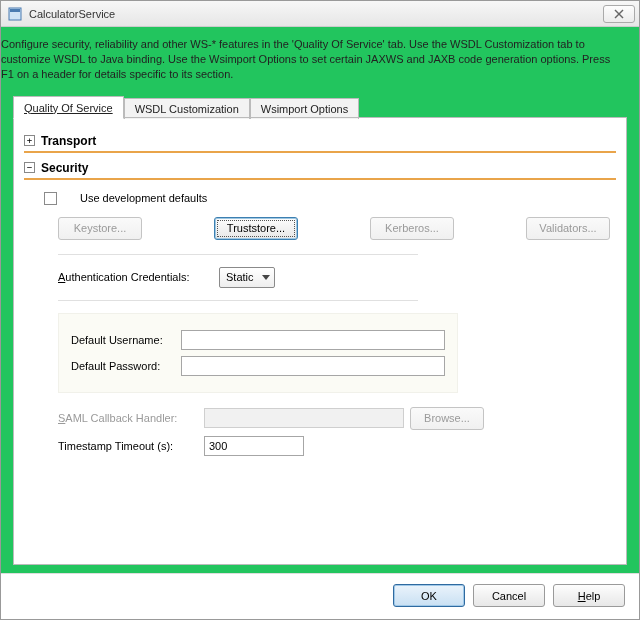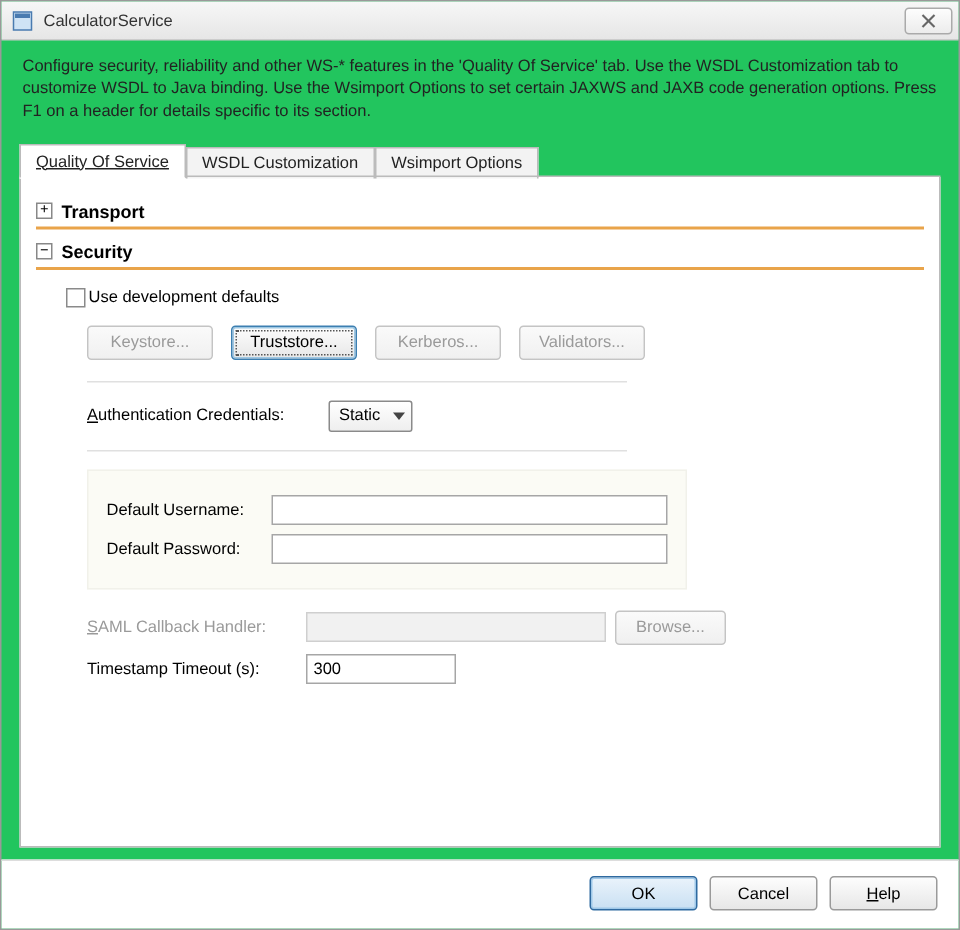--- a/index.html
+++ b/index.html
@@ -37,21 +37,21 @@
     width: 32px; height: 18px;
     border: 1px solid #aaa;
     border-radius: 3px;
     background: linear-gradient(#fdfdfd,#ececec);
     display: flex; align-items: center; justify-content: center;
     color: #555;
     font-size: 11px;
     cursor: default;
   }
   .description {
-    padding: 10px 14px 12px 14px;
+    padding: 10px 14px 12px 0;
     color: #222;
     line-height: 1.35;
   }
   .tabbar {
     display: flex;
     align-items: flex-end;
     padding: 0 12px;
     position: relative;
     height: 24px;
   }
@@ -112,32 +112,32 @@
   .rule {
     height: 2px;
     background: #e9a44a;
     margin: 3px 0 8px 0;
   }
   .section-body {
     padding: 4px 6px 6px 20px;
   }
   .checkbox-row {
     display: flex;
-    gap: 2px;
+    gap: 23px;
     margin-bottom: 12px;
   }
   .checkbox {
     width: 13px; height: 13px;
     border: 1px solid #8a8a8a;
     background: #fff;
   }
   .btn-row {
     display: flex;
-    gap: 12px;
     margin: 0 0 14px 14px;
+    justify-content: space-between;
   }
   .btn {
     min-width: 84px;
     height: 23px;
     border: 1px solid #9a9a9a;
     background: linear-gradient(#fdfdfd,#e7e7e7);
     border-radius: 3px;
     display: flex; align-items: center; justify-content: center;
     padding: 0 10px;
     cursor: default;

